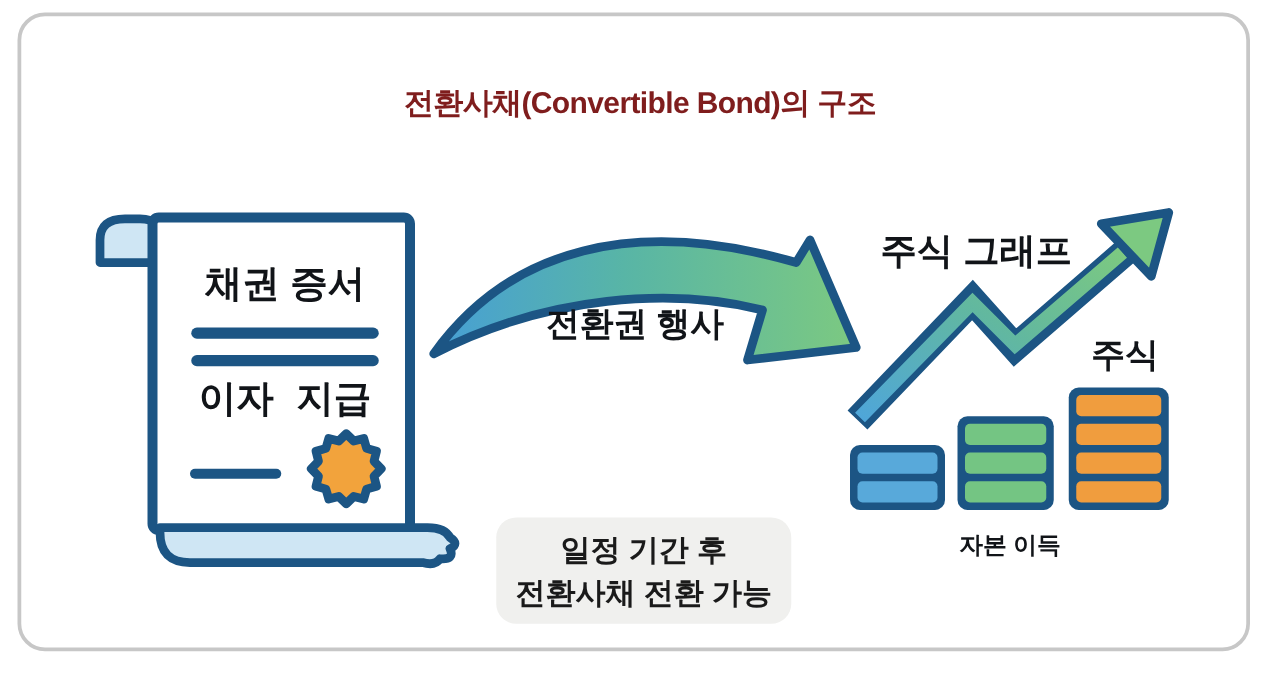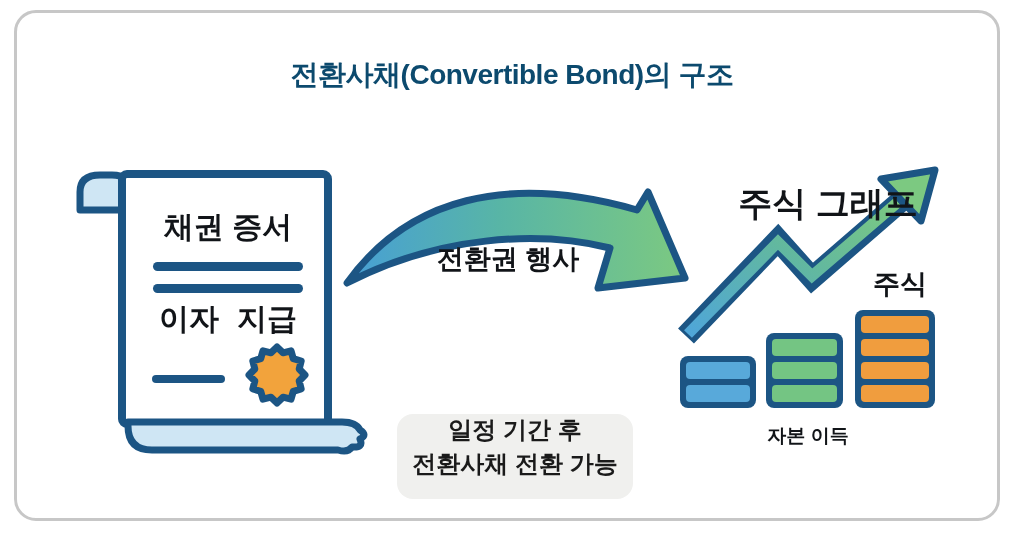--- a/index.html
+++ b/index.html
@@ -7,39 +7,39 @@
     position:relative;width:1024px;height:559px;overflow:hidden;
     background:#ffffff;
     font-family:"Liberation Sans","DejaVu Sans",sans-serif;
   }
   .frame{
     position:absolute;left:14px;top:10px;width:986px;height:511px;
     border:3px solid #c7c7c7;border-radius:22px;background:#ffffff;
     box-sizing:border-box;
   }
   .title{
-    position:absolute;left:512px;top:56px;transform:translateX(-50%);
-    font-size:28px;font-weight:800;color:#0c4a6e;white-space:nowrap;
+    position:absolute;left:512px;top:66px;transform:translateX(-50%);
+    font-size:24px;font-weight:800;color:#7f1d1d;white-space:nowrap;
     letter-spacing:-0.5px;
   }
   .label{
     position:absolute;transform:translateX(-50%);
     font-weight:800;color:#111418;white-space:nowrap;
   }
   .lbl-cert{left:228px;top:207px;font-size:30px;}
   .lbl-interest{left:228px;top:299px;font-size:30px;font-family:Liberation Mono, monospace;}
   .lbl-convert{left:508px;top:241px;font-size:27px;}
-  .lbl-graph{left:781px;top:181px;font-size:34px;margin-left:47px;}
+  .lbl-graph{left:781px;top:181px;font-size:29px;}
   .lbl-stock{left:900px;top:266px;font-size:27px;}
   .lbl-gain{left:808px;top:423px;font-size:19px;}
   .svg-abs{position:absolute;}
   .note-box{
     position:absolute;left:397px;top:414px;width:236px;height:85px;
     background:#f0f0ee;border-radius:16px;
-    display:flex;flex-direction:column;align-items:center;
+    display:flex;flex-direction:column;align-items:center;justify-content:center;
     gap:2px;
   }
   .note-line{font-size:24px;font-weight:800;color:#1a1a1a;white-space:nowrap;}
   .bar-col{
     position:absolute;border-radius:8px;padding:6px;
     display:flex;flex-direction:column;gap:6px;box-sizing:border-box;
   }
   .bar-col .bar-seg{flex:1;border-radius:4px;}
   .bar-blue{left:680px;top:356px;width:76px;height:52px;}
   .bar-green{left:766px;top:333px;width:77px;height:75px;}

